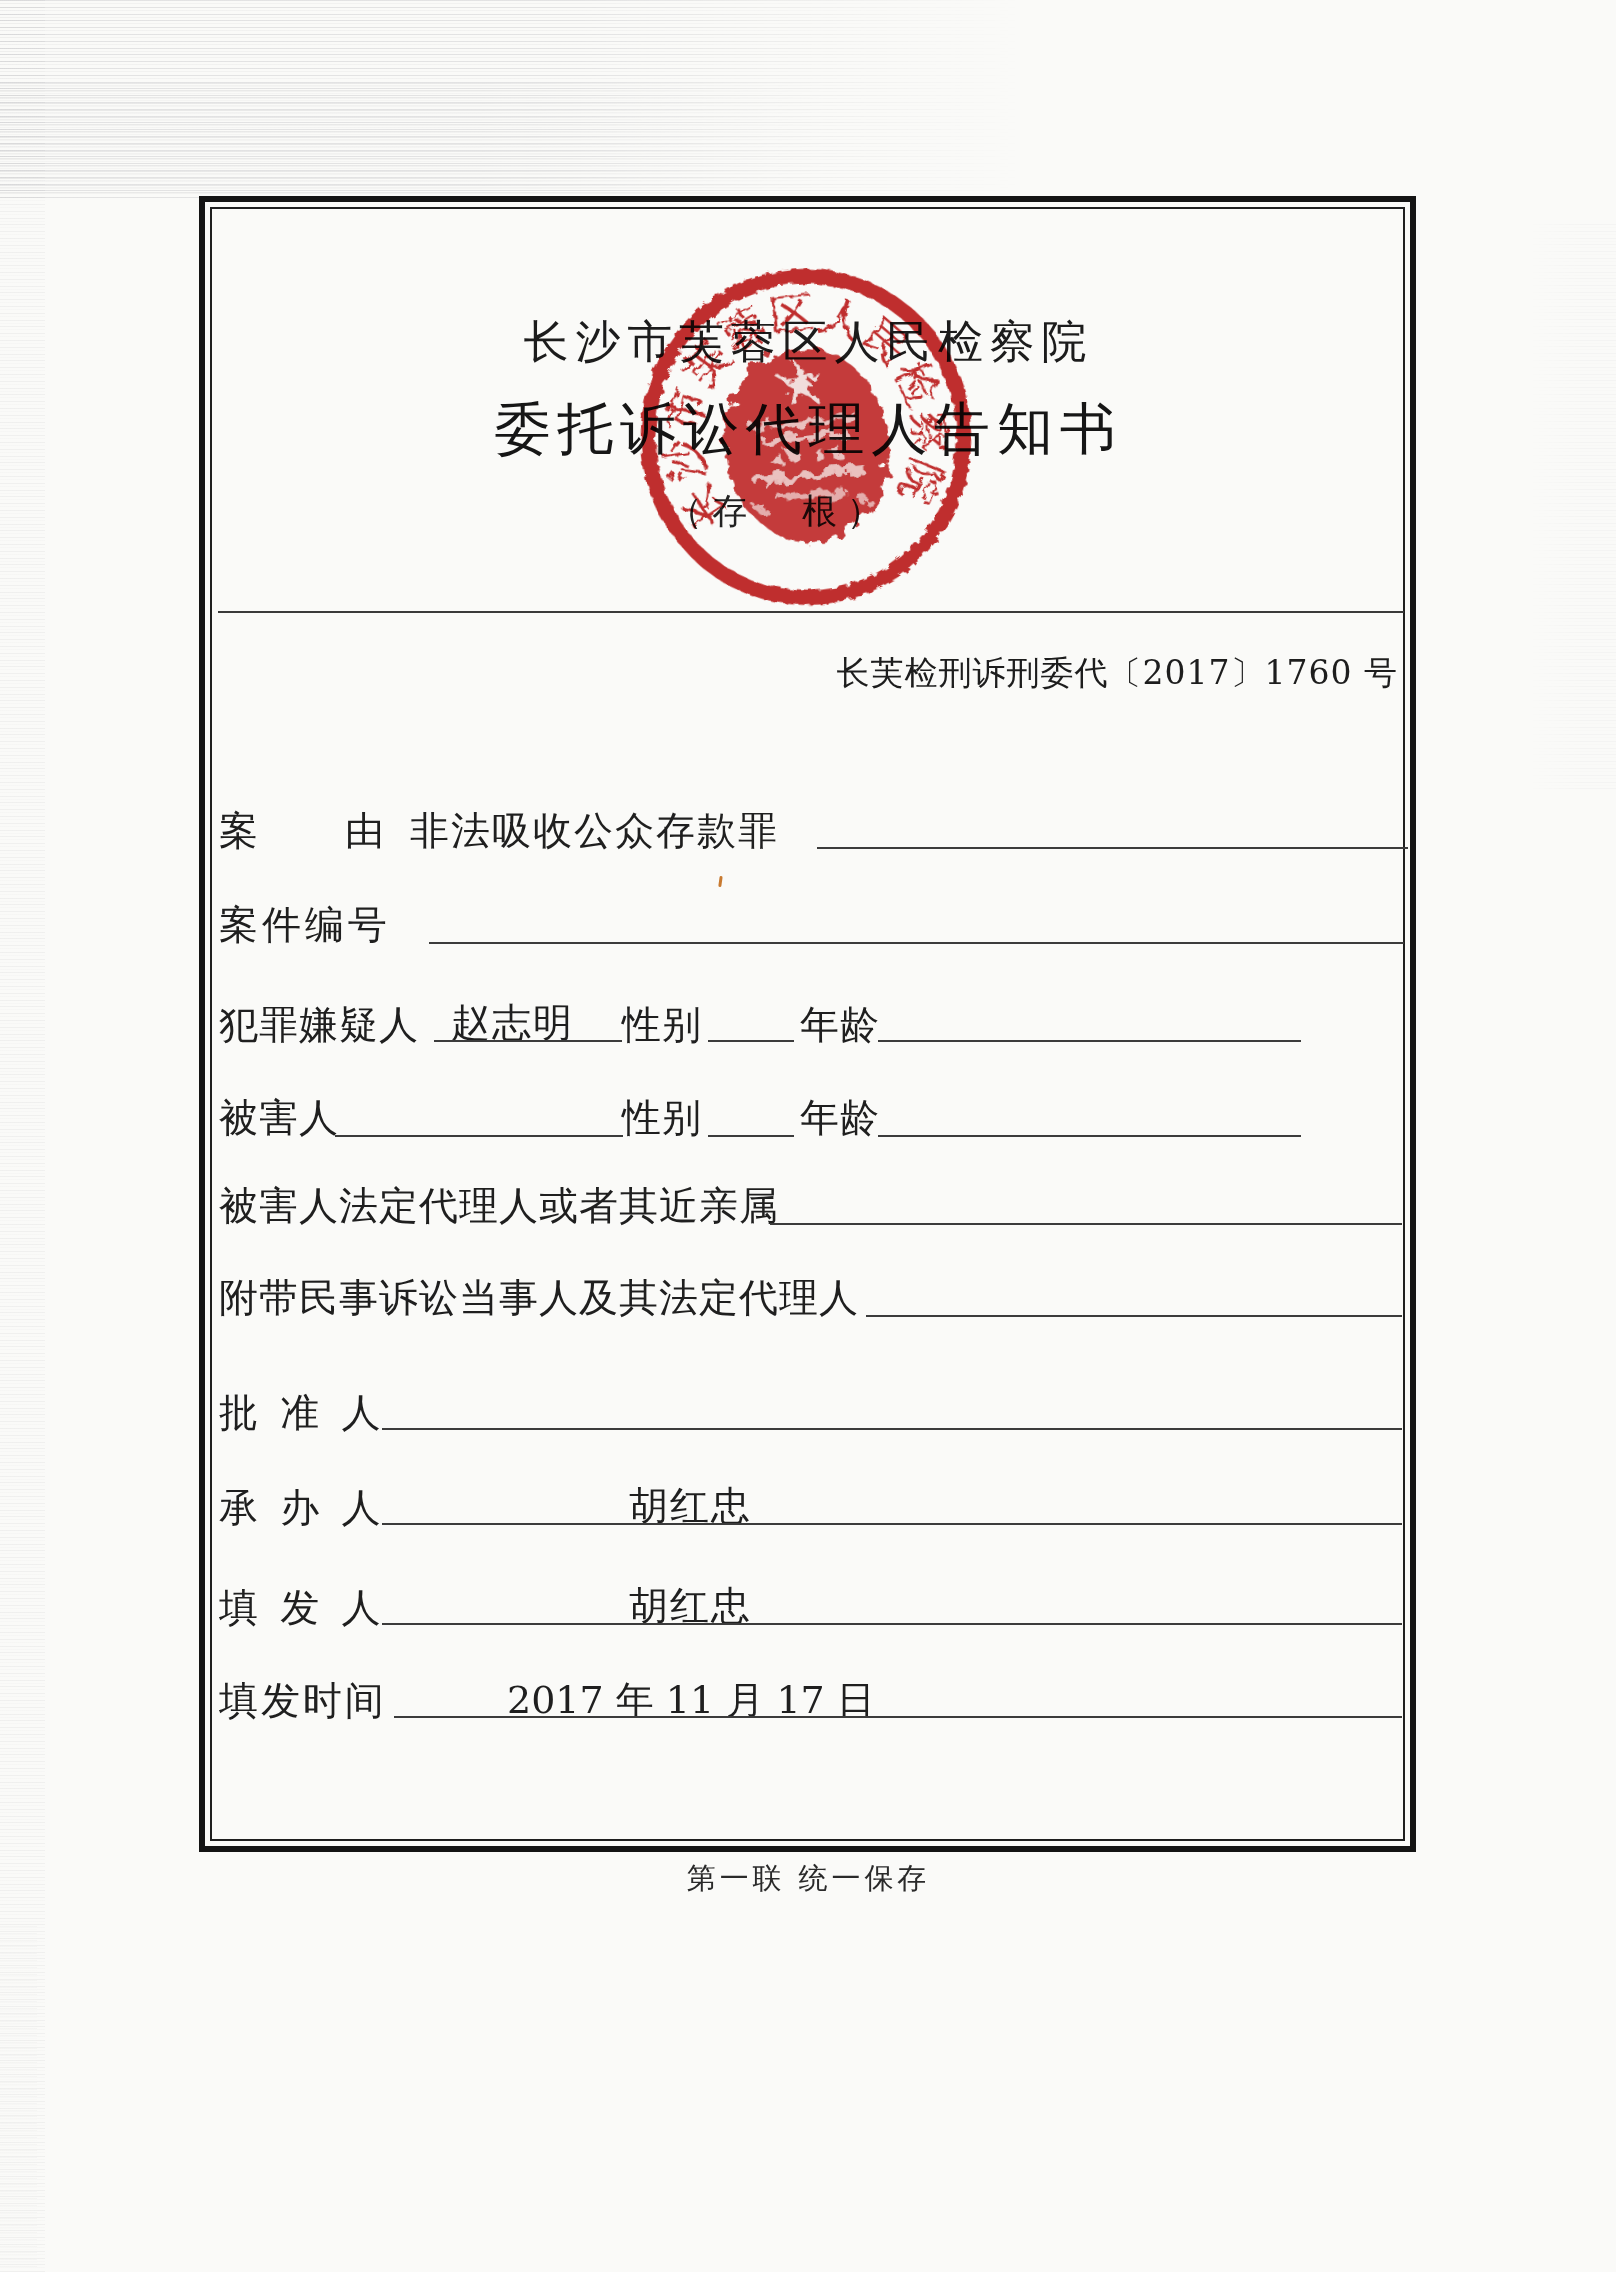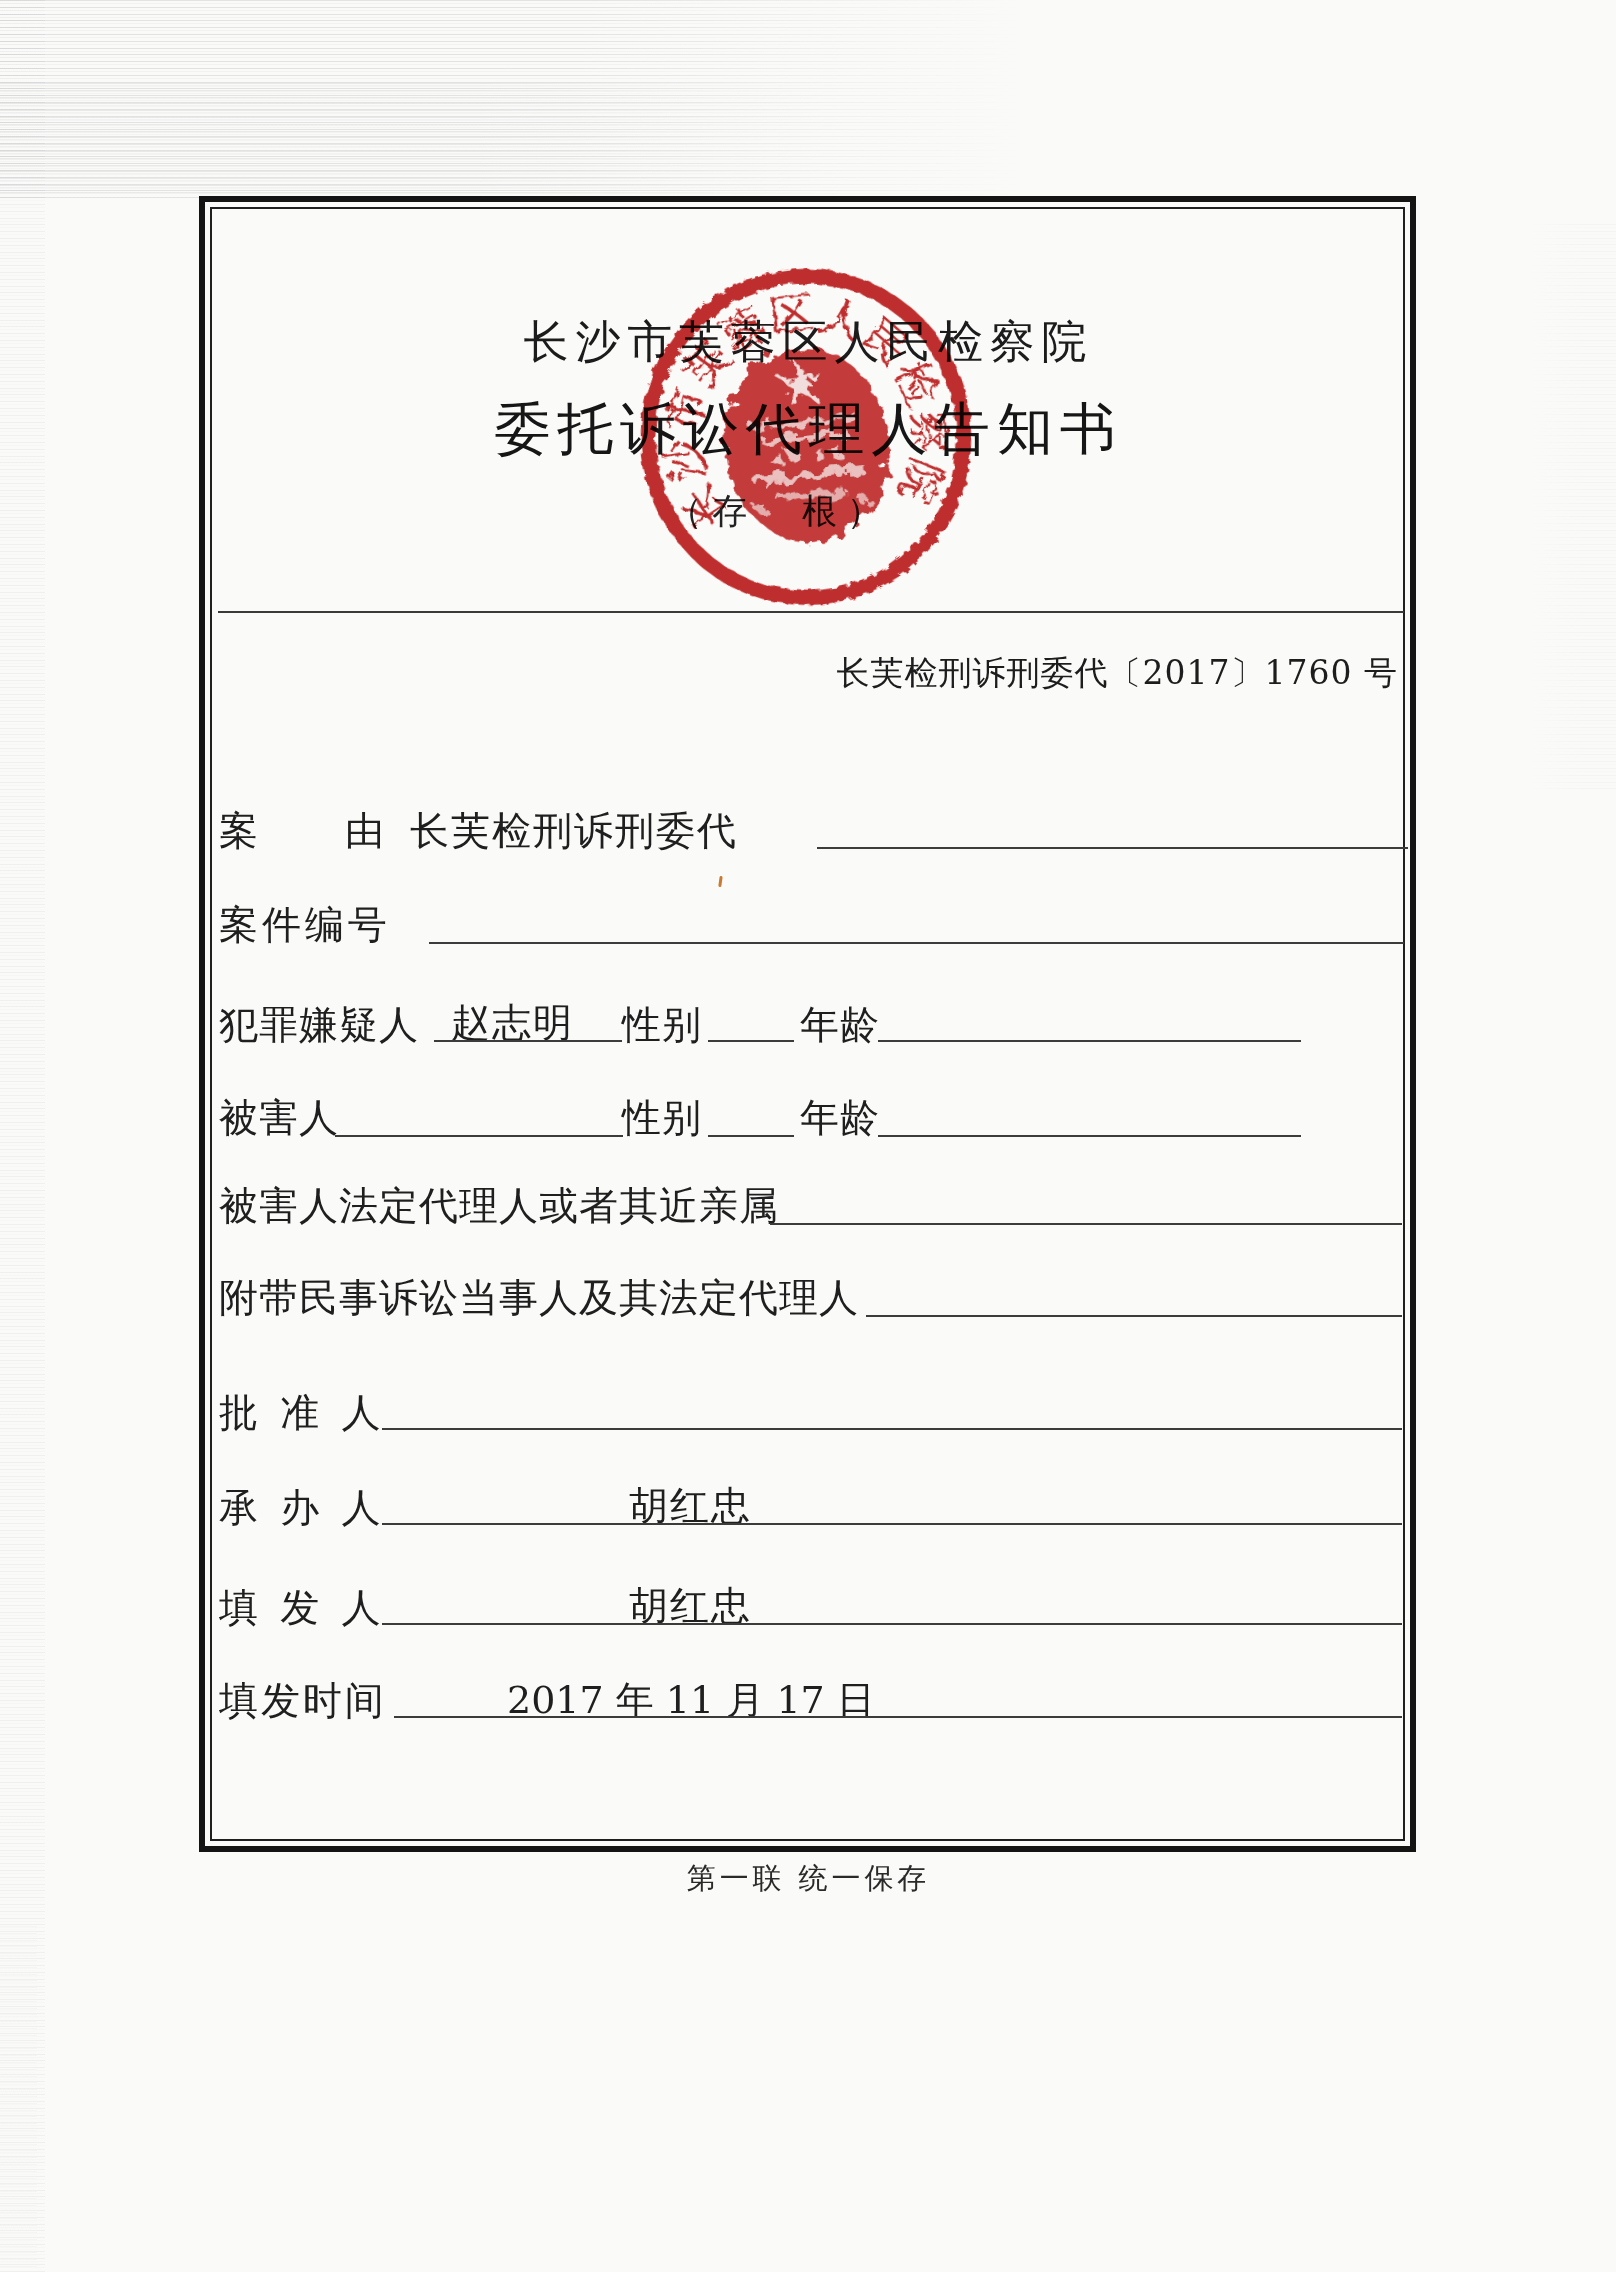--- a/index.html
+++ b/index.html
@@ -139,21 +139,21 @@
         <circle cx="52" cy="70" r="5" fill="#fff" opacity=".6"></circle>
       </g>
     </g>
   </svg>
 
   <div class="header-rule"></div>
   <div class="doc-number">长芙检刑诉刑委代〔2017〕1760 号</div>
 
   <span class="flabel" style="left:219px;top:811px;">案</span>
   <span class="flabel" style="left:345px;top:811px;">由</span>
-  <span class="fvalue" style="left:410px;top:811px;">长芙检刑诉刑委代</span>
+  <span class="fvalue" style="left:410px;top:811px;">非法吸收公众存款罪</span>
   <div class="ul" style="left:817px;top:847px;width:591px;"></div>
 
   <span class="flabel" style="left:219px;top:905px;letter-spacing:3.9px;">案件编号</span>
   <div class="ul" style="left:429px;top:942px;width:975px;"></div>
 
   <span class="flabel" style="left:219px;top:1005px;">犯罪嫌疑人</span>
   <span class="fvalue" style="left:451px;top:1003px;">赵志明</span>
   <div class="ul" style="left:434px;top:1040px;width:188px;"></div>
   <span class="flabel" style="left:622px;top:1005px;">性别</span>
   <div class="ul" style="left:708px;top:1040px;width:86px;"></div>

